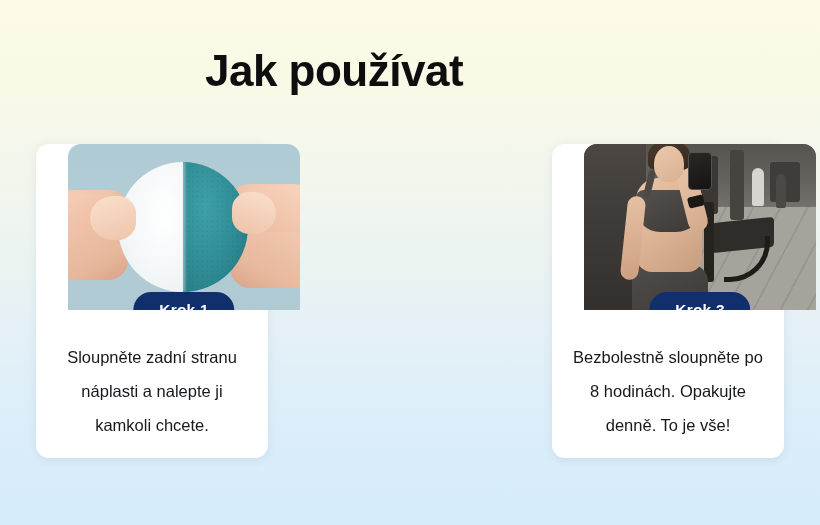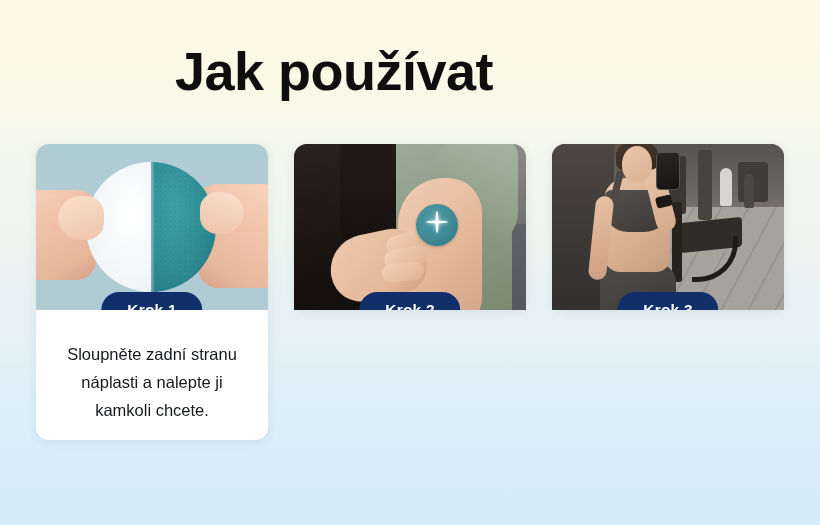--- a/index.html
+++ b/index.html
@@ -30,21 +30,21 @@
     position: relative;
   }
 
   
   .page-title {
     position: absolute;
     top: 38px;
     left: 0;
     width: 668px;
     text-align: center;
-    font-size: 54px;
+    font-size: 44px;
     line-height: 66px;
     font-weight: 700;
     letter-spacing: -0.5px;
     color: #0E0E0E;
     font-family: "Liberation Sans", sans-serif;
   }
 
   
   .cards {
     position: absolute;
@@ -66,30 +66,31 @@
     display: flex;
     flex-direction: column;
   }
 
   .card-media {
     position: relative;
     width: 232px;
     height: 166px;
     border-radius: 13px 13px 0 0;
     overflow: hidden;
+    margin-left: 32px;
   }
 
   .card-body {
     padding: 30px 16px 16px;
     text-align: center;
   }
 
   .card-text {
     font-size: 16.5px;
-    line-height: 28px;
+    line-height: 34px;
     color: #16181C;
     font-family: "Liberation Sans", sans-serif;
   }
 
   
   .step-badge {
     position: absolute;
     left: 50%;
     transform: translateX(-50%);
     bottom: -18px;
@@ -404,36 +405,20 @@
         <div class="thumb-l"></div>
         <div class="thumb-r"></div>
         <span class="step-badge">Krok 1</span>
       </div>
       <div class="card-body">
         <p class="card-text">Sloupněte zadní stranu náplasti a nalepte ji kamkoli chcete.</p>
       </div>
     </div>
 
     <div class="card">
-      <div class="card-media img2">
-        <div class="backdrop-low"></div>
-        <div class="shirt"></div>
-        <div class="shirt-sleeve"></div>
-        <div class="arm"></div>
-        <div class="hair"></div>
-        <div class="hair2"></div>
-        <div class="forearm"></div>
-        <div class="finger f1"></div>
-        <div class="finger f2"></div>
-        <div class="finger f3"></div>
-        <div class="patch2">
-          <span class="sparkle"></span>
-        </div>
-        <span class="step-badge">Krok 2</span>
-      </div>
     </div>
 
     <div class="card">
       <div class="card-media img3">
         <div class="gym-bg"></div>
         <div class="floor"></div>
         <div class="wall"></div>
         <div class="equip1"></div>
         <div class="equip2"></div>
         <div class="equip3"></div>
@@ -448,16 +433,19 @@
         <div class="strap-l"></div>
         <div class="strap-r"></div>
         <div class="arm-down"></div>
         <div class="arm-up"></div>
         <div class="watch"></div>
         <div class="hair3"></div>
         <div class="head"></div>
         <div class="phone"></div>
         <span class="step-badge">Krok 3</span>
       </div>
+      <div class="card-body">
+        <p class="card-text">Bezbolestně sloupněte po 8 hodinách. Opakujte denně. To je vše!</p>
+      </div>
     </div>
 
   </div>
 </div>
 
 </body></html>

